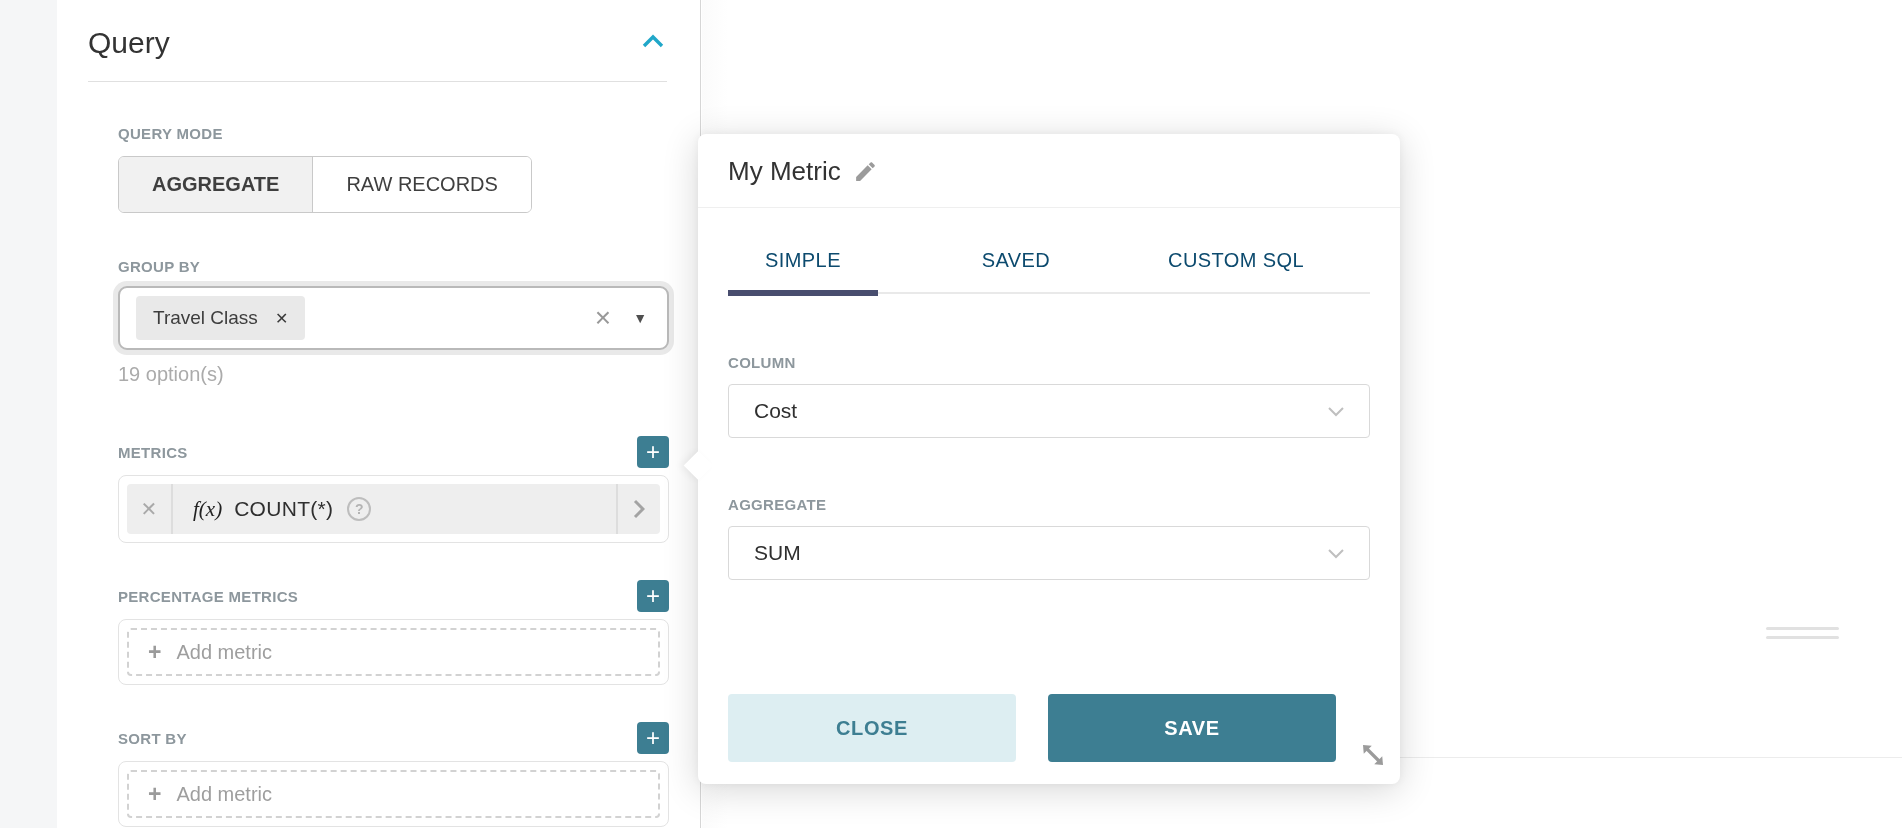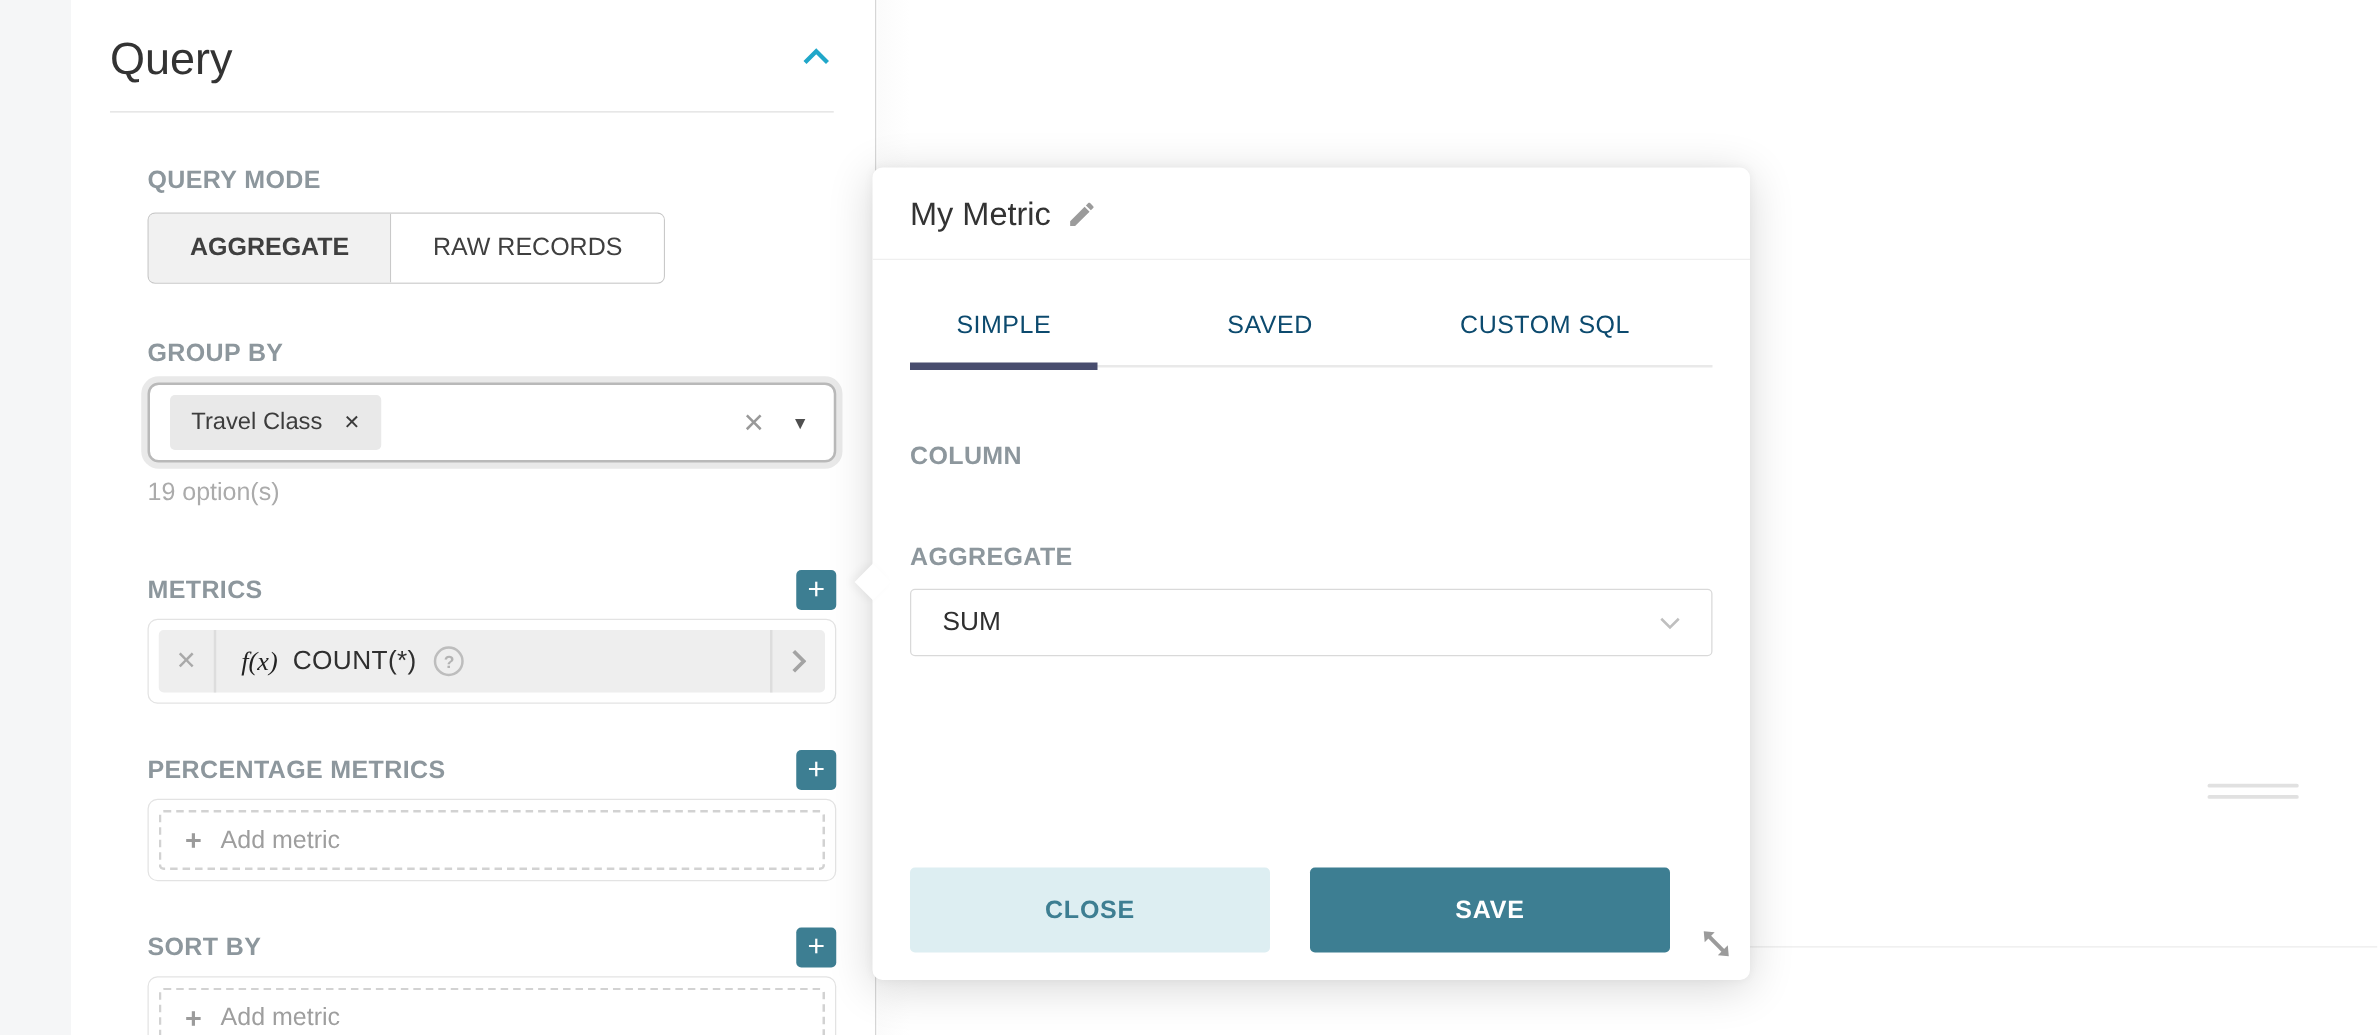--- a/index.html
+++ b/index.html
@@ -6,25 +6,25 @@
   html, body { width: 1902px; height: 828px; overflow: hidden; }
   body { font-family: "Liberation Sans", "DejaVu Sans", sans-serif; background: #ffffff; color: #333; }
   .screen { position: relative; width: 1902px; height: 828px; }
 
   
   .gutter { position: absolute; left: 0; top: 0; width: 57px; height: 828px; background: #f5f6f7; }
 
   
   .panel { position: absolute; left: 57px; top: 0; width: 644px; height: 828px; background: #fff; border-right: 1px solid #d6d6d6; }
   .q-header { display: flex; align-items: center; justify-content: space-between; margin: 26px 36px 0 31px; }
-  .q-title { font-size: 36px; font-weight: 500; color: #333; }
+  .q-title { font-size: 30px; font-weight: 500; color: #333; }
   .q-divider { margin: 21px 33px 0 31px; border-top: 1px solid #e0e0e0; }
 
   .section { margin: 0 31px 0 61px; }
-  .field-label { font-size: 20px; font-weight: 700; letter-spacing: 0.3px; color: #8d979d; }
+  .field-label { font-size: 15px; font-weight: 700; letter-spacing: 0.3px; color: #8d979d; }
   .label-row { display: flex; align-items: center; justify-content: space-between; }
 
   .mode-label { margin-top: 43px; }
   .mode-group { display: inline-flex; margin-top: 14px; border: 1px solid #c9c9c9; border-radius: 6px; overflow: hidden; height: 57px; }
   .mode-btn { display: flex; align-items: center; justify-content: center; font-size: 20px; color: #3f3f3f; background: #fff; padding: 0 33px; cursor: pointer; border: none; }
   .mode-btn.selected { background: #f1f1f1; border-right: 1px solid #c9c9c9; font-weight: 700; }
 
   .groupby-label { margin-top: 45px; }
   .select-box { position: relative; margin-top: 11px; height: 64px; background: #fff; border: 2px solid #b9b9b9; border-radius: 9px; box-shadow: 0 0 0 5px #e9e9e9; display: flex; align-items: center; padding: 0 16px; }
   .tag { display: inline-flex; align-items: center; background: #e9e9e9; border-radius: 4px; height: 44px; padding: 16px 17px; }
@@ -190,20 +190,28 @@
       <div class="tab tab-1">SIMPLE</div>
       <div class="tab tab-2">SAVED</div>
       <div class="tab tab-3">CUSTOM SQL</div>
     </div>
     <div class="tab-bar">
       <div class="tab-ink"></div>
     </div>
 
     <div class="popover-body">
       <div class="field-label col-label">COLUMN</div>
+      <div class="flat-select">
+        <span class="value">Cost</span>
+        <span class="chev">
+          <svg width="18" height="11" viewBox="0 0 18 11">
+              <polyline points="2,2 9,9 16,2" fill="none" stroke="#bfbfbf" stroke-width="2"></polyline>
+            </svg>
+        </span>
+      </div>
 
       <div class="field-label agg-label">AGGREGATE</div>
       <div class="flat-select">
         <span class="value">SUM</span>
         <span class="chev">
           <svg width="18" height="11" viewBox="0 0 18 11">
               <polyline points="2,2 9,9 16,2" fill="none" stroke="#bfbfbf" stroke-width="2"></polyline>
             </svg>
         </span>
       </div>

